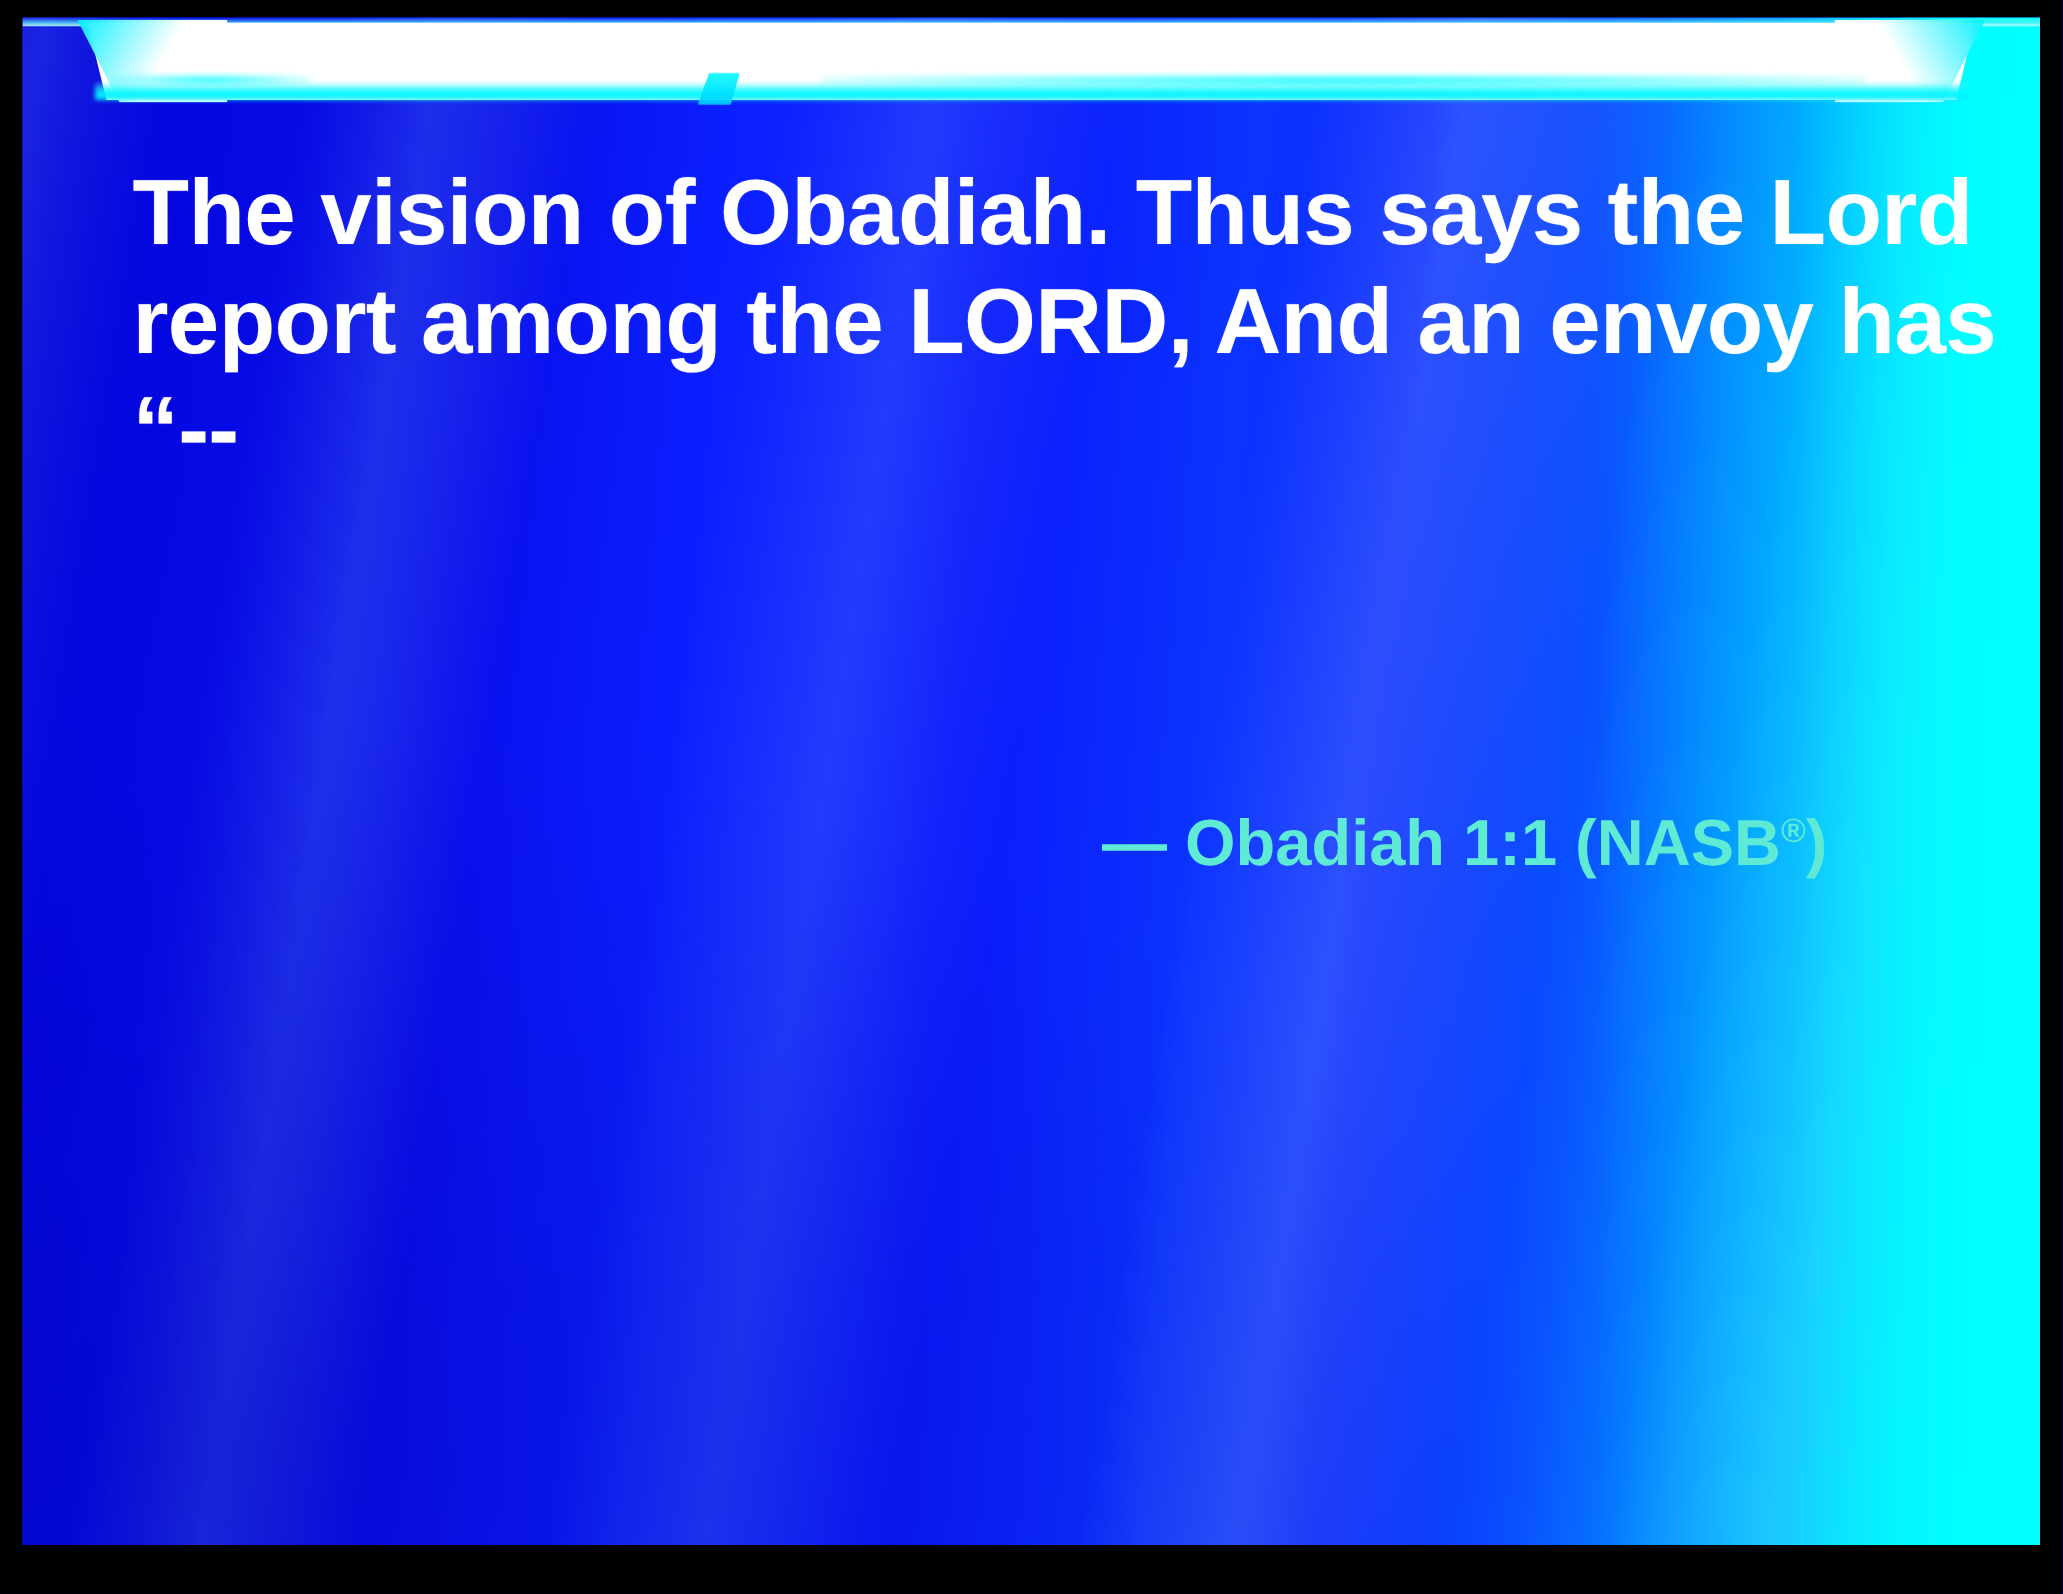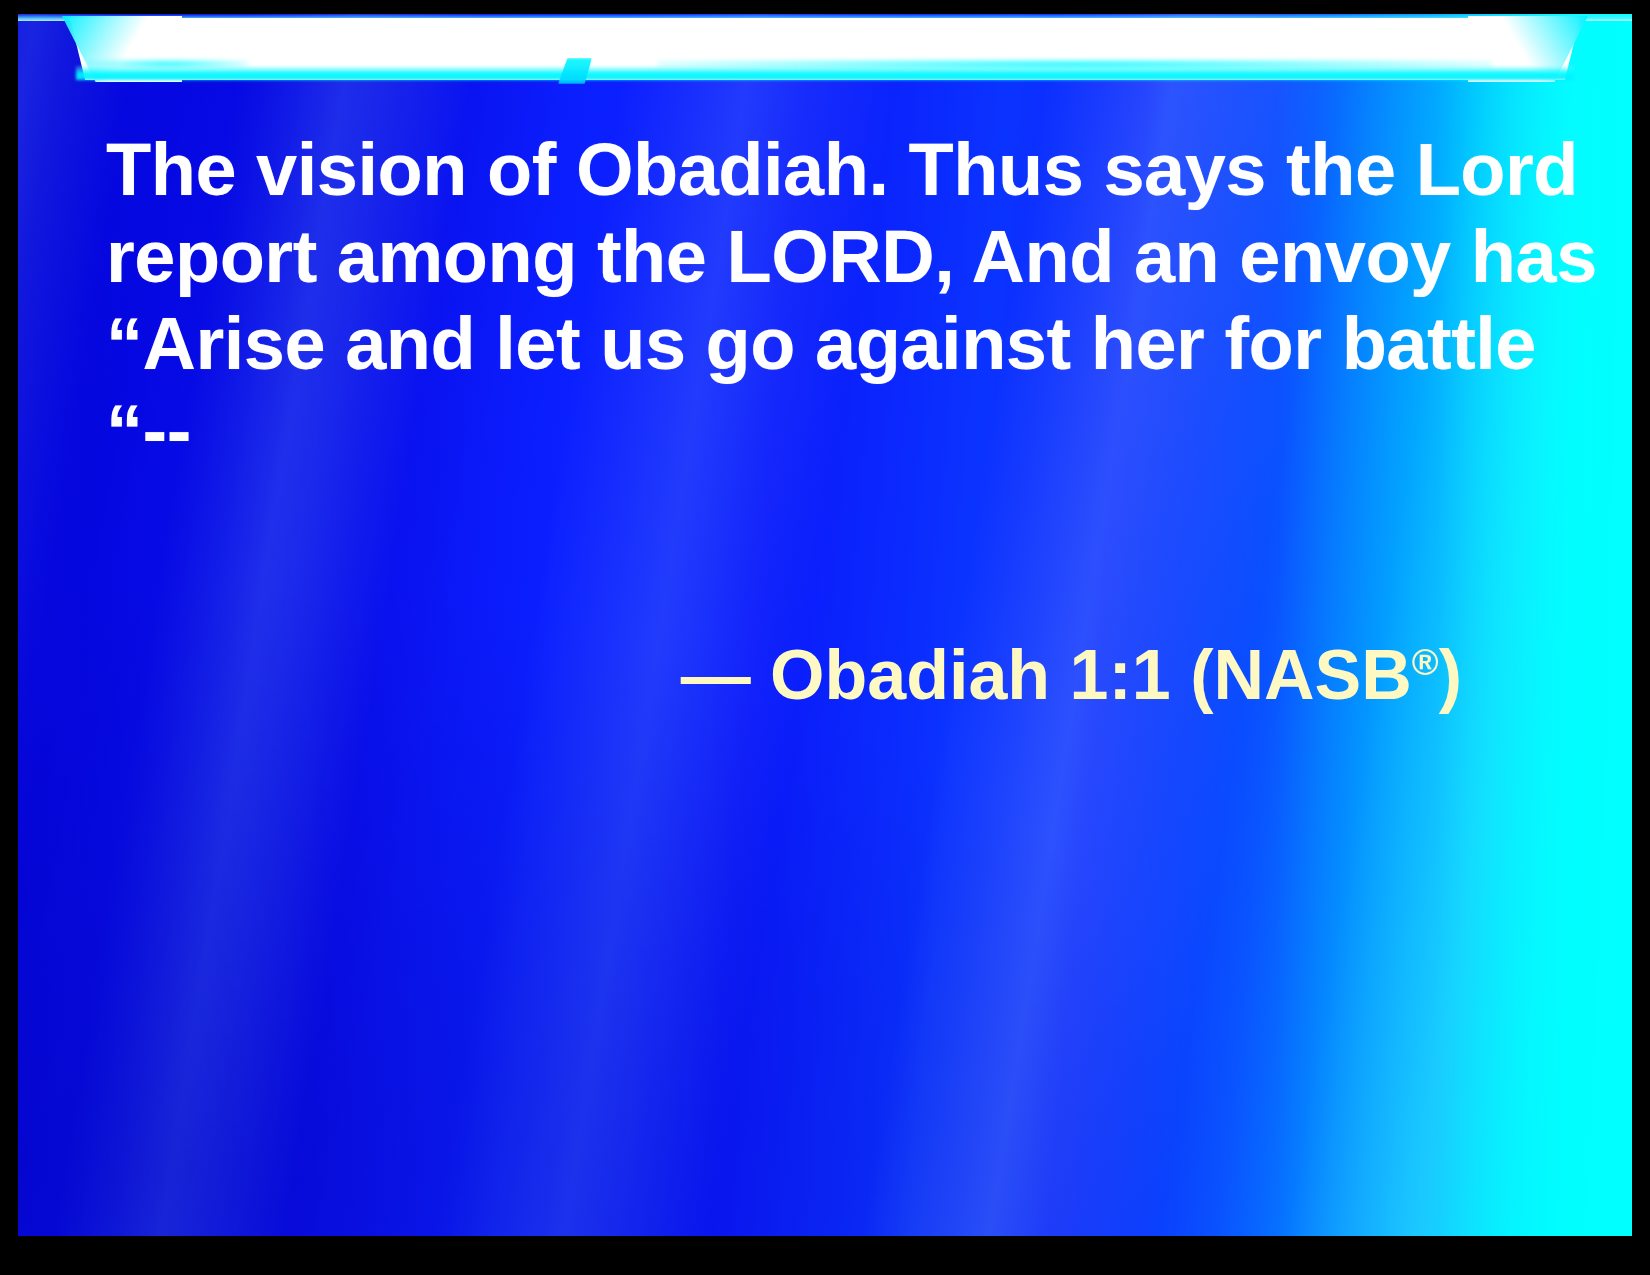--- a/index.html
+++ b/index.html
@@ -199,22 +199,22 @@
     letter-spacing: -0.5px;
     white-space: nowrap;
     text-shadow: 0 0 1px rgba(255,255,255,.35);
   }
   #attribution {
     position: absolute;
     left: 0;
     right: 170px;
     top: 618px;
     text-align: right;
-    color: #fef9c3;
-    font-size: 70px;
+    color: #5eead4;
+    font-size: 52px;
     font-weight: bold;
     line-height: 86px;
     white-space: nowrap;
   }
   .reg-mark {
     font-size: 0.52em;
     vertical-align: super;
     line-height: 1;
   }
 </style>
@@ -238,20 +238,19 @@
       <div class="band-right-taper"></div>
       <div class="band-cyan-underline"></div>
       <div class="band-cyan-wisp"></div>
       <div class="band-cyan-wisp2"></div>
       <div class="band-notch"></div>
     </div>
 
     <div id="verse">
       <div class="verse-line">The vision of Obadiah. Thus says the Lord</div>
       <div class="verse-line">report among the LORD, And an envoy has</div>
-      <div class="verse-line">“Arise and let us go against her for battle</div>
       <div class="verse-line">“--</div>
     </div>
 
     <div id="attribution"><span>— Obadiah 1:1 (NASB</span><span class="reg-mark">®</span><span>)</span></div>
 
   </div>
 </div>
 
 </body></html>

